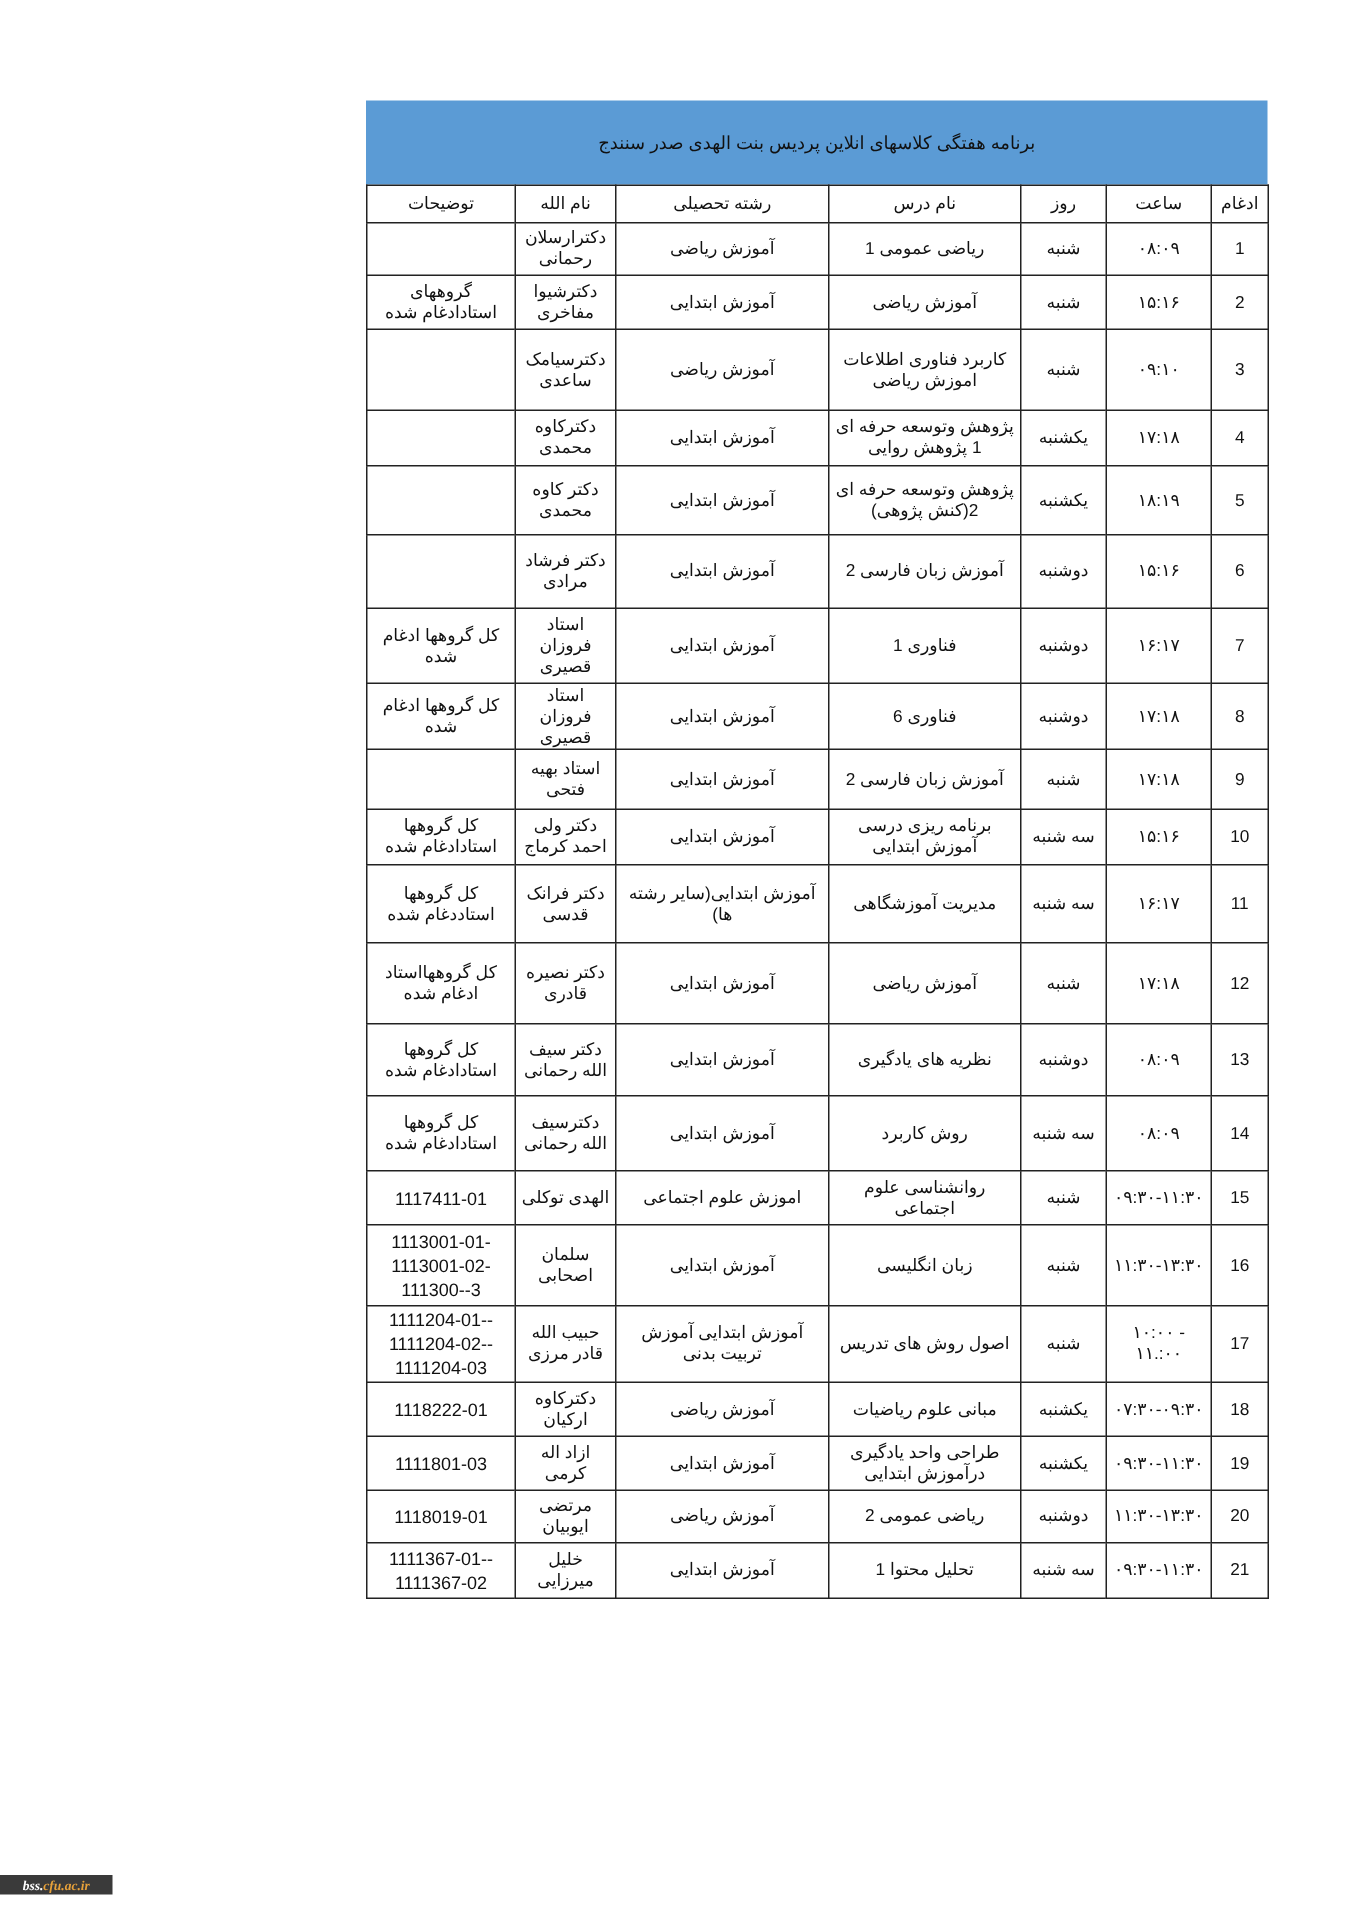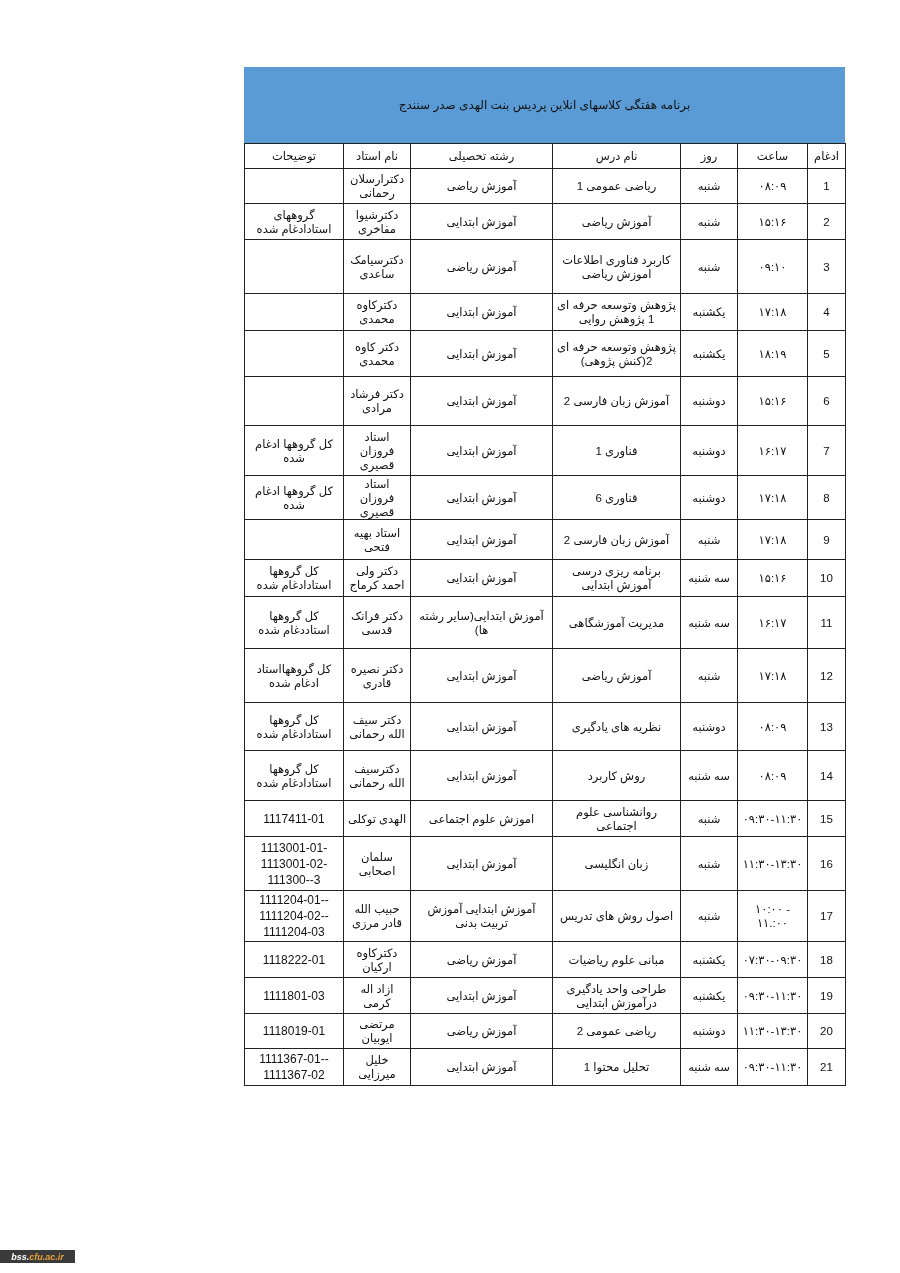--- a/index.html
+++ b/index.html
@@ -15,21 +15,21 @@
       font-family: "Liberation Sans", "DejaVu Sans", sans-serif;
       color: #111;
     }
     .sheet {
       position: absolute;
       left: 244px;
       top: 67px;
       width: 601px;
     }
     .title-band {
-      height: 76px;
+      height: 56px;
       background: #5b9bd5;
       display: flex;
       align-items: center;
       justify-content: center;
       direction: rtl;
       font-size: 12px;
       color: #111;
     }
     table.schedule {
       border-collapse: collapse;
@@ -60,21 +60,21 @@
       width: 75px;
       height: 13px;
       background: #3a3a3a;
       color: #ffffff;
       font-size: 9px;
       font-weight: bold;
       font-style: italic;
       display: flex;
       align-items: center;
       justify-content: center;
-      font-family: Liberation Sans, sans-serif;
+      font-family: Liberation Serif, serif;
     }
     .footer-logo .dom { color: #e8a23a; }
   </style>
 </head>
 <body>
 
 <div class="sheet">
   <div class="title-band">
     <span>برنامه هفتگی کلاسهای انلاین پردیس بنت الهدی صدر سنندج</span>
   </div>
@@ -88,21 +88,21 @@
       <col style="width:67px">
       <col style="width:99px">
     </colgroup>
     <thead>
       <tr>
         <th>ادغام</th>
         <th>ساعت</th>
         <th>روز</th>
         <th>نام درس</th>
         <th>رشته تحصیلی</th>
-        <th>نام استاد</th>
+        <th>نام الله</th>
         <th>توضیحات</th>
       </tr>
     </thead>
     <tbody id="tbody">
         <tr style="height: 35px;">
           <td class="c-num">1</td>
           <td class="c-time">۰۸:۰۹</td>
           <td class="c-day">شنبه</td>
           <td class="c-course">ریاضی عمومی 1</td>
           <td class="c-field">آموزش ریاضی</td>

